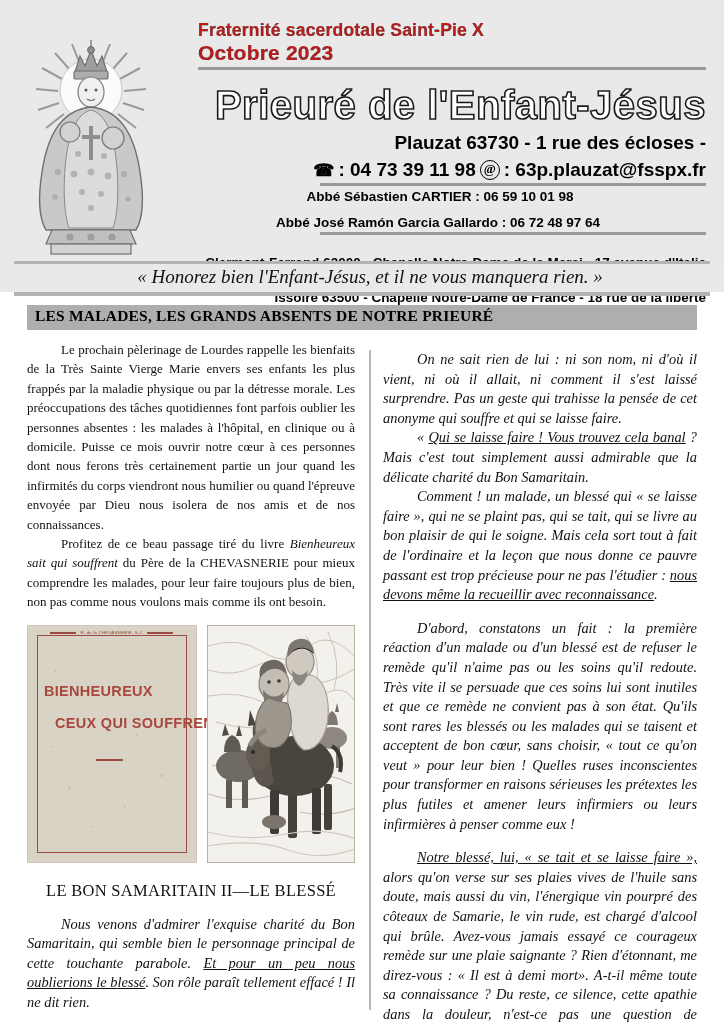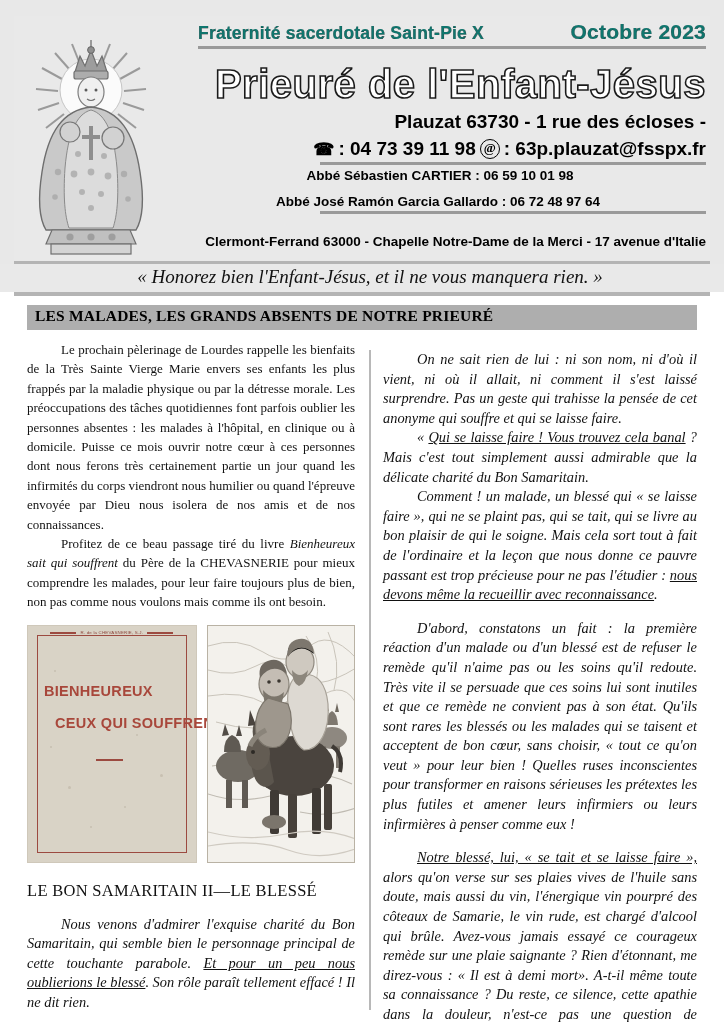--- a/index.html
+++ b/index.html
@@ -47,25 +47,26 @@
     width: 540px;
     height: 252px;
   }
   .fsspx-line {
     text-align: center;
     padding-left: 28px;
     font-family: "Liberation Sans", sans-serif;
     font-weight: bold;
     font-size: 17.5px;
     letter-spacing: .2px;
-    color: #0f766e;
+    color: #b91c1c;
     -webkit-text-stroke: 0.2px #111;
     display: flex;
     align-items: baseline;
     justify-content: space-between;
+    flex-direction: column;
   }
   .fsspx-left { white-space: nowrap; }
   .date-line {
     font-family: "Liberation Sans", sans-serif;
     font-weight: bold;
     font-size: 21px;
     white-space: nowrap;
     padding-right: 4px;
   }
   .rule-grey {
@@ -288,21 +289,21 @@
     height: 238px;
     background: #f2efe9;
     border: 1px solid #b9b2a4;
     box-sizing: border-box;
     position: relative;
     overflow: hidden;
   }
 
   .section-sub {
     margin-top: 18px;
-    text-align: left;
+    text-align: center;
     font-family: "Liberation Serif", serif;
     font-size: 16.5px;
     letter-spacing: .3px;
     color: #111;
   }
 </style>
 </head>
 <body>
 
 <div class="masthead">

